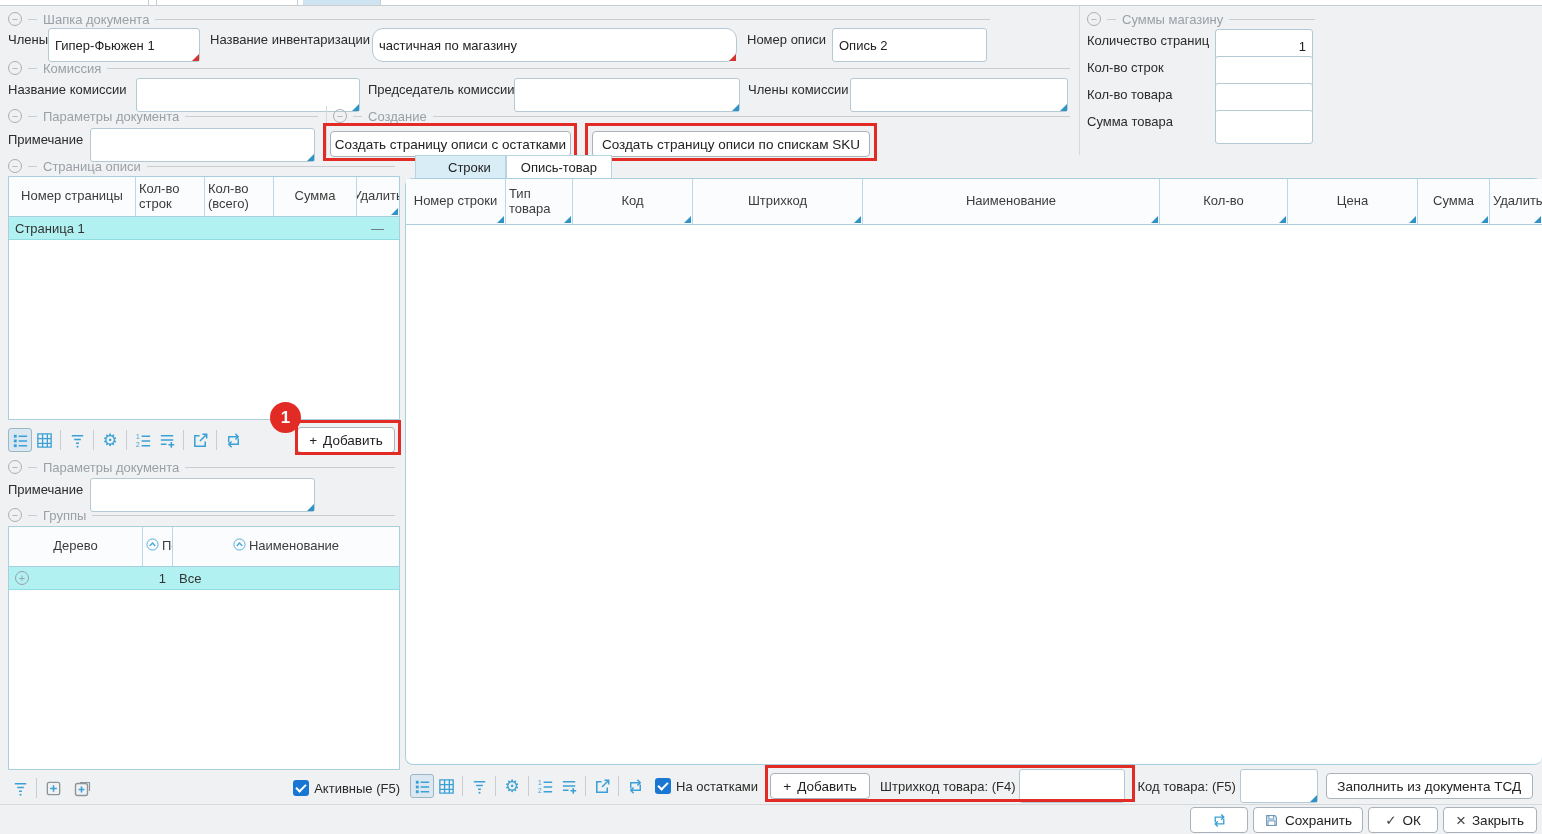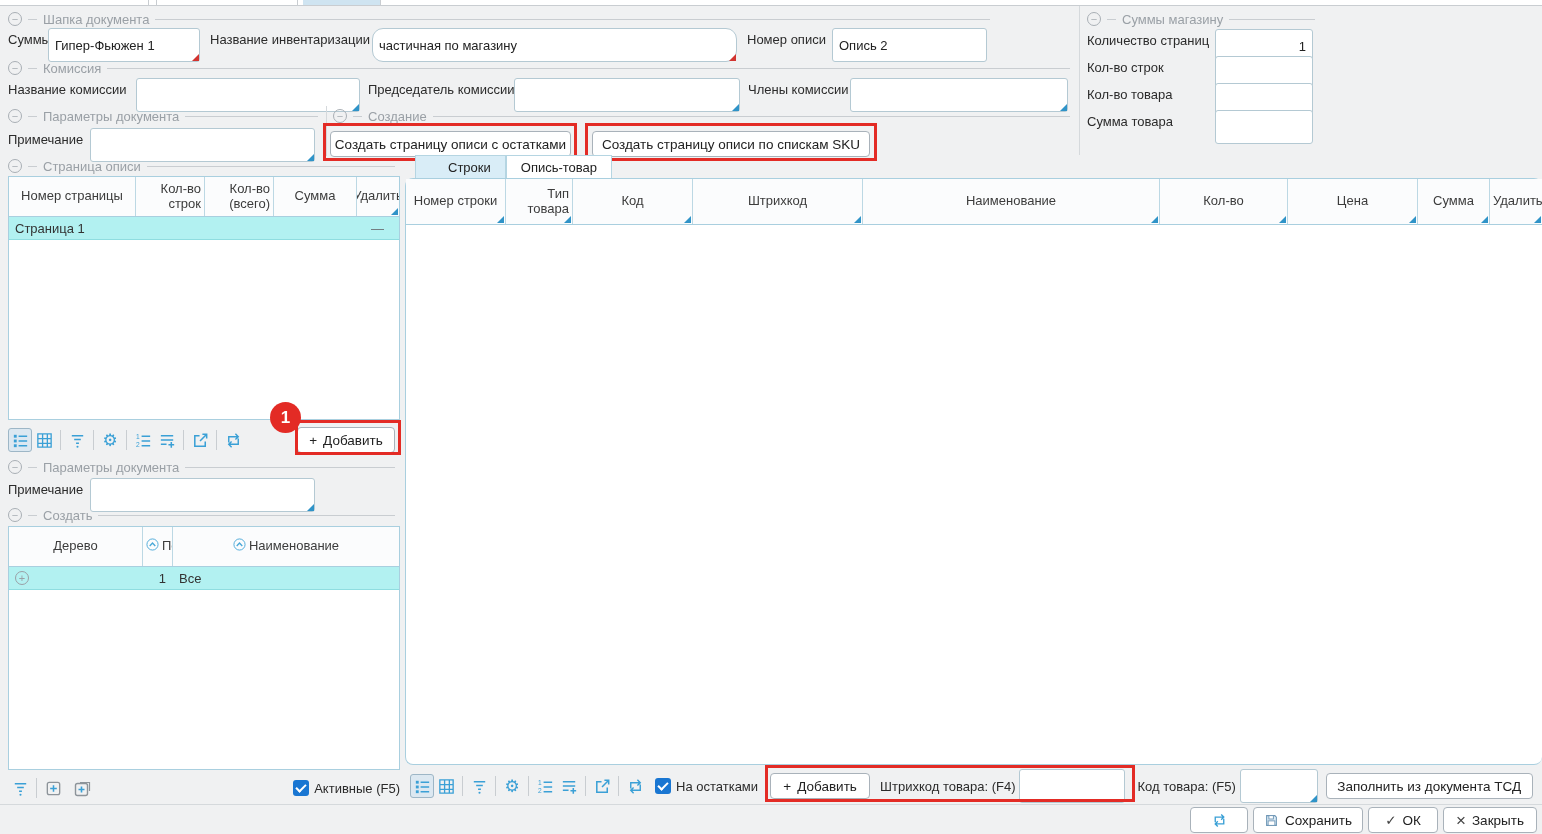--- a/index.html
+++ b/index.html
@@ -29,21 +29,21 @@
          font-family:inherit; font-size:13.5px; color:#222; cursor:pointer; white-space:nowrap; }
   .redbox { position:absolute; border:3px solid #e32b25; background:transparent; pointer-events:none; }
 
   .cb { width:16px; height:16px; background:#1976d2; border-radius:3px; position:relative; flex:0 0 auto; }
   .cb::after { content:""; position:absolute; left:5px; top:2px; width:4px; height:8px;
                border:solid #fff; border-width:0 2px 2px 0; transform:rotate(45deg); }
 
   
   .tbl { position:absolute; background:#fff; border:1px solid #a9cfdf; }
   .thead { display:flex; border-bottom:1px solid #a9cfdf; background:#fbfcfd; }
-  .th { display:flex; align-items:center; justify-content:center; text-align:right;
+  .th { display:flex; align-items:center; justify-content:center; text-align:left;
         font-size:13px; color:#3c3c3c; border-right:1px solid #bcd8e4; position:relative;
         overflow:hidden; white-space:normal; line-height:1.15; padding:2px 3px; }
   .th:last-child { border-right:none; }
   .th.sortable::after { content:""; position:absolute; right:1px; bottom:1px; width:0; height:0;
         border-bottom:7px solid #2f93c8; border-left:7px solid transparent; }
   .trow { display:flex; height:23px; align-items:center; font-size:13px; color:#333; }
   .trow.sel { background:#b2f1f1; }
   .td { height:100%; display:flex; align-items:center; padding:0 6px;
         border-right:1px solid transparent; overflow:hidden; white-space:nowrap; }
 
@@ -84,21 +84,21 @@
 
   <div style="position:absolute;left:0;top:6px;width:1080px;height:149px;border-right:1px solid #d5d9dc;">
 
     <div class="sec-hdr" style="position:absolute;left:8px;top:3px;width:982px;">
       <span class="c-ico">−</span>
       <span class="pre-line"></span>
       <span>Шапка документа</span>
       <span class="post-line"></span>
     </div>
 
-    <span class="lbl" style="position:absolute;left:8px;top:26px;">Суммы</span>
+    <span class="lbl" style="position:absolute;left:8px;top:26px;">Члены</span>
     <span class="fldwrap corner-red" style="position:absolute;left:48px;top:22px;">
       <input class="inp" style="width: 152px;" value="Гипер-Фьюжен 1">
     </span>
     <span class="lbl" style="position:absolute;left:210px;top:26px;">Название инвентаризации</span>
     <span class="fldwrap corner-red" style="position:absolute;left:372px;top:22px;">
       <input class="inp" style="width: 365px; border-radius: 11px;" value="частичная по магазину">
     </span>
     <span class="lbl" style="position:absolute;left:747px;top:26px;">Номер описи</span>
     <span class="fldwrap" style="position:absolute;left:832px;top:22px;">
       <input class="inp" style="width: 155px;" value="Опись 2">
@@ -261,21 +261,21 @@
       <span class="post-line"></span>
     </div>
     <span class="lbl" style="position:absolute;left:8px;top:327px;">Примечание</span>
     <span class="fldwrap corner-blue" style="position:absolute;left:90px;top:323px;">
       <input class="inp" style="width: 225px;" value="">
     </span>
 
     <div class="sec-hdr" style="position:absolute;left:8px;top:350px;width:387px;">
       <span class="c-ico">−</span>
       <span class="pre-line"></span>
-      <span>Создать</span>
+      <span>Группы</span>
       <span class="post-line"></span>
     </div>
 
     <div class="tbl" style="left:8px;top:371px;width:392px;height:244px;">
       <div class="thead" style="height:40px;">
         <div class="th" style="width:134px;">Дерево</div>
         <div class="th" style="width:30px;justify-content:flex-start;">
           <span class="sortcirc"><svg width="13" height="13" viewBox="0 0 14 14">
                 <circle cx="7" cy="7" r="6" fill="none" stroke="#49a8d8"></circle>
                 <path d="M4 8.5L7 5.5l3 3" fill="none" stroke="#49a8d8" stroke-width="1.5"></path>

